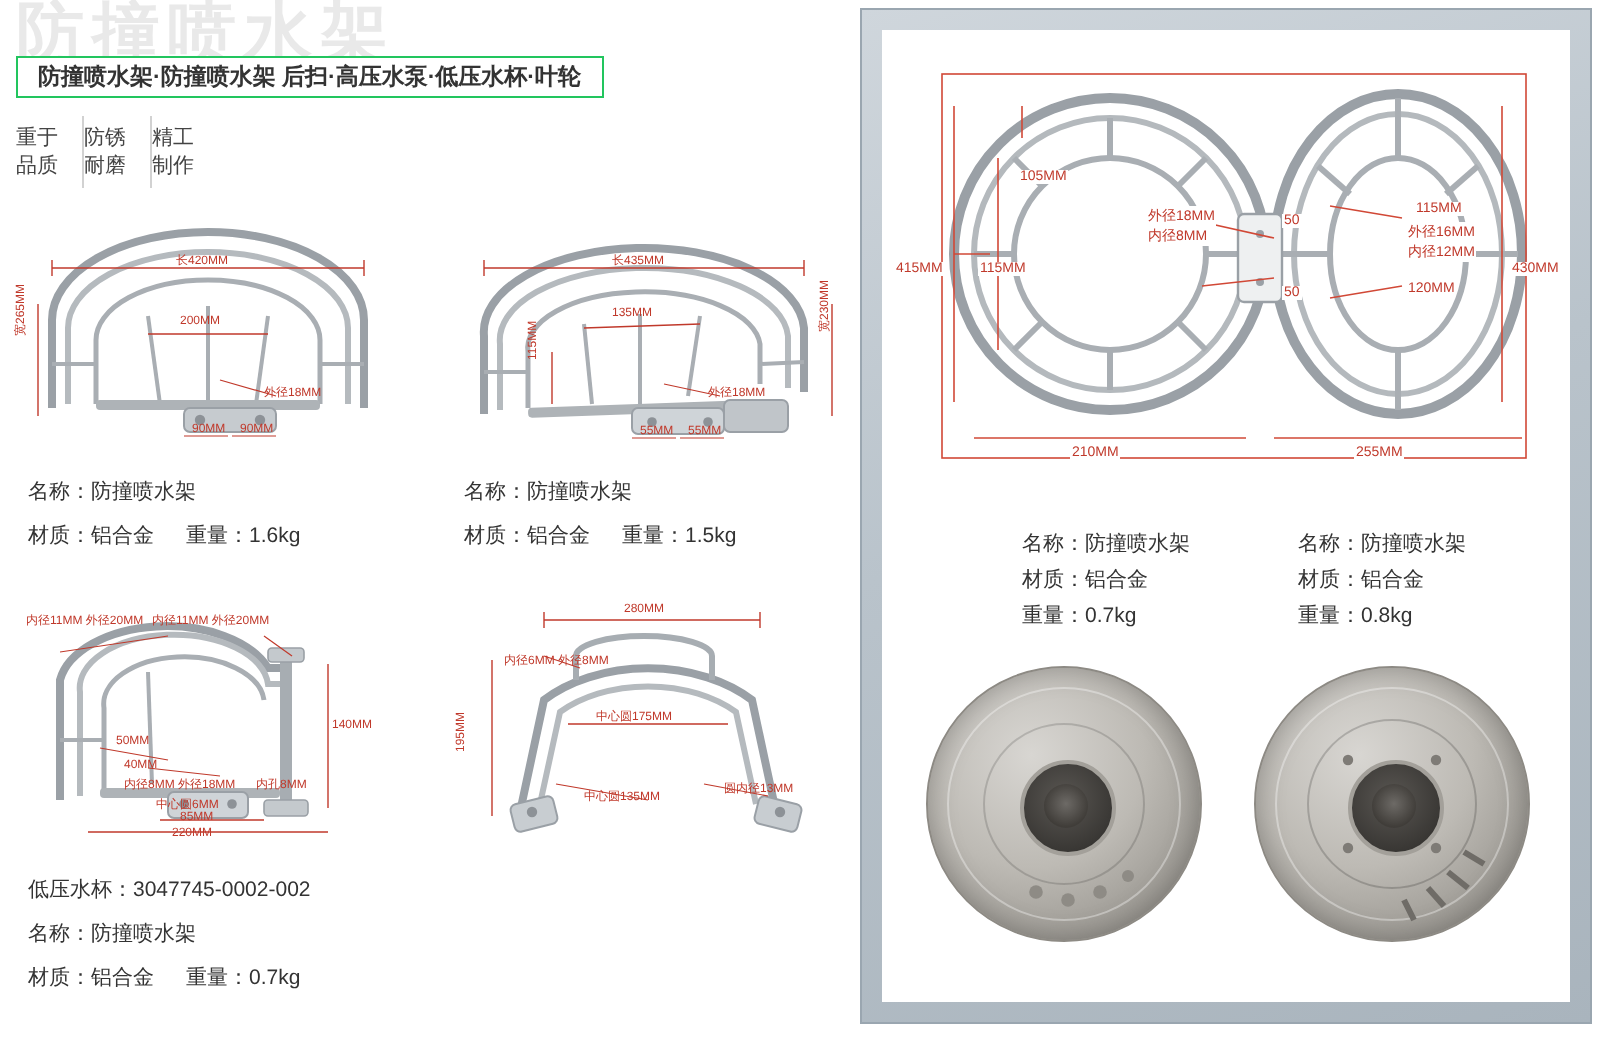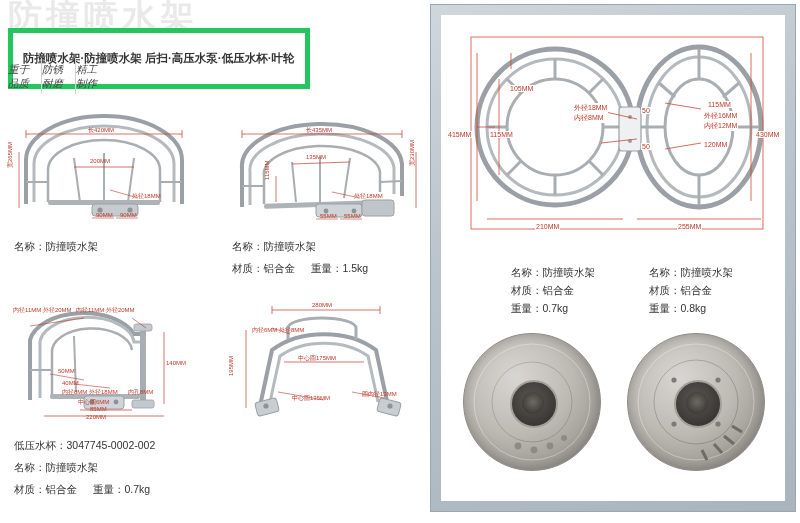--- a/index.html
+++ b/index.html
@@ -18,34 +18,34 @@
     position:absolute;left:0;top:0;width:430px;height:523px;
     background:#fff;
   }
   .ghost-title{
     position:absolute;left:8px;top:-6px;
     font-size:34px;font-weight:bold;color:#e9e9e9;
     letter-spacing:4px;white-space:nowrap;
   }
   .headline{
     position:absolute;left:8px;top:28px;
-    border:5px solid #22c55e;
-    padding:18px 10px;
+    border:1px solid #22c55e;
+    padding:2px 10px;
     font-size:11.5px;color:#333;font-weight:bold;
     background:#fff;
     white-space:nowrap;
   }
   .features{
     position:absolute;left:8px;top:58px;
     display:flex;align-items:stretch;
     font-size:10.5px;color:#444;line-height:14px;
   }
   .feat{padding:4px 12px 4px 0;}
   .feat:not(:first-child){border-left:1px solid #d2d2d2;}
-  .feat span{display:block;font-style:italic;}
+  .feat span{display:block;}
 
   
   .cell{position:absolute;}
   .cell .art{position:relative;}
   .caption{font-size:10.5px;color:#333;line-height:17px;white-space:nowrap;}
   .caption .kv{display:inline-block;}
   .caption .sp{display:inline-block;width:16px;}
 
   
   .right{
@@ -144,20 +144,23 @@
         <div class="dim" style="left:74px;top:14px;">长420MM</div>
         <div class="dim" style="left:-8px;top:56px;transform:rotate(-90deg);transform-origin:left top;">宽265MM</div>
         <div class="dim" style="left:76px;top:46px;">200MM</div>
         <div class="dim" style="left:118px;top:80px;">外径18MM</div>
         <div class="dim" style="left:82px;top:100px;">90MM</div>
         <div class="dim" style="left:106px;top:100px;">90MM</div>
       </div>
       <div class="caption" style="margin-top:16px;">
         <div>
           <span class="kv">名称：</span><span class="kv">防撞喷水架</span>
+        </div>
+        <div style="margin-top:5px;">
+          <span class="kv">材质：</span><span class="kv">铝合金</span><span class="sp"></span><span class="kv">重量：</span><span class="kv">1.6kg</span>
         </div>
       </div>
     </div>
 
     <div class="cell" style="left:232px;top:112px;width:195px;height:160px;">
       <div class="art" style="width:195px;height:110px;">
         <svg width="195" height="110" viewBox="0 0 195 110">
           <path d="M10,95 L10,56 A80,42 0 0 1 170,52 L170,84" fill="none" stroke="#9aa0a6" stroke-width="4"></path>
           <path d="M18,93 L18,60 A72,36 0 0 1 162,56 L162,82" fill="none" stroke="#b5babe" stroke-width="3"></path>
           <path d="M32,92 L32,64 A58,28 0 0 1 148,60 L148,80" fill="none" stroke="#a9aeb3" stroke-width="2.5"></path>

